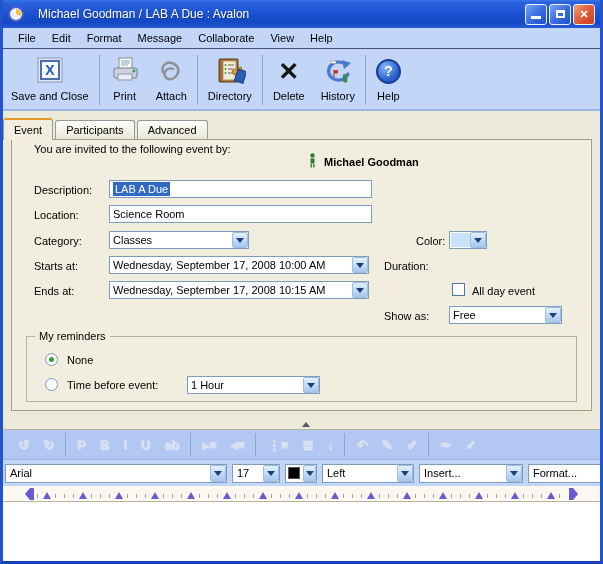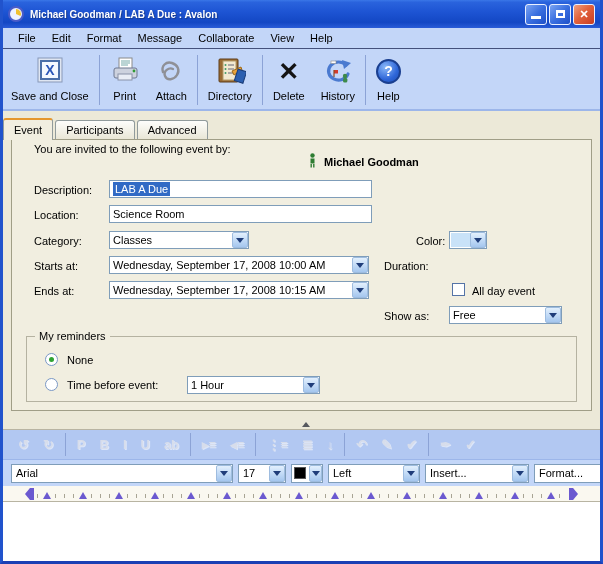--- a/index.html
+++ b/index.html
@@ -8,21 +8,21 @@
     width:603px; height:564px; display:flex; flex-direction:column;
     border-left:3px solid #2153cc; border-right:3px solid #2153cc; border-bottom:3px solid #1b3fb4;
     background:#ece9d8; overflow:hidden;
   }
   
   .titlebar{
     height:28px; flex:0 0 28px; display:flex; align-items:center; padding:0 5px;
     background:linear-gradient(180deg,#3a77e8 0%,#2a63dd 8%,#1e55d4 40%,#1347c4 80%,#2a5cd8 100%);
   }
   .win-icon{ width:17px; height:17px; margin-right:5px; }
-  .title-text{ color:#fff; font-weight:bold; font-size:10px; text-shadow:1px 1px 1px #173a8c; flex:1; white-space:nowrap; overflow:hidden;}
+  .title-text{ color:#fff; font-weight:normal; font-size:12px; text-shadow:1px 1px 1px #173a8c; flex:1; white-space:nowrap; overflow:hidden;margin-left:8px;}
   .win-btns{ display:flex; gap:2px; }
   .win-btn{
     width:22px; height:21px; border-radius:3px; border:1px solid #eaf0ff;
     display:flex; align-items:center; justify-content:center;
     color:#fff; font-size:11px; font-weight:bold; line-height:1;
     background:linear-gradient(135deg,#7ba4f2 0%,#3a6fe0 50%,#1d4fc8 100%);
   }
   .win-btn.close{ background:linear-gradient(135deg,#f0a080 0%,#e2623c 45%,#c83d22 100%); }
   .min-glyph{ align-self:flex-end; margin:0 0 3px 0; font-size:10px;}
   .max-glyph{ width:9px; height:8px; border:2px solid #fff; border-top-width:3px; display:block;}
@@ -60,21 +60,21 @@
   .groupbox-title{ position:absolute; top:-7px; left:8px; background:#f1eee0; padding:0 4px; font-size:11px;}
   .organizer{ font-weight:bold; font-size:11px; }
   
   .splitter{ flex:0 0 11px; background:#ece9d8; position:relative; border-bottom:1px solid #b8b4a2;}
   .splitter-handle{ position:absolute; left:50%; top:3px; width:0; height:0;
     border-left:4px solid transparent; border-right:4px solid transparent; border-bottom:5px solid #55585e;}
   
   .fmtbar{ flex:0 0 30px; background:#b2c8f2; display:flex; align-items:center; padding-left:8px; border-bottom:1px solid #9cb6ea;}
   .fmt-ico{ font-size:13px; color:#d7ddeb; text-shadow:1px 1px 0 rgba(255,255,255,0.55); padding:0 7px; font-weight:bold; white-space:nowrap;}
   .fmt-sep{ width:1px; align-self:stretch; background:#8ca3d6; margin:3px 4px;}
-  .fontrow{ flex:0 0 26px; background:#c3d6f8; display:flex; align-items:center; padding-left:8px; gap:5px; overflow:hidden;}
+  .fontrow{ flex:0 0 26px; background:#c3d6f8; display:flex; align-items:center; padding-left:2px; gap:5px; overflow:hidden;}
   .fcombo{ position:relative; height:19px; background:#fff; border:1px solid #7f9db9; font-size:11px; display:flex; align-items:center; padding-left:4px; flex:0 0 auto; overflow:hidden; white-space:nowrap;}
   .fcombo .arrowbtn{ position:absolute; right:0; top:0; bottom:0; width:16px;
     background:linear-gradient(180deg,#e3f0fd 0%,#c6ddf7 45%,#a4c6ee 100%);
     border:1px solid #9ebcdf; border-radius:2px; display:flex; align-items:center; justify-content:center;}
   .swatch{ width:12px; height:12px; border:1px solid #555; }
   
   .ruler{ flex:0 0 16px; background:#faf8f0; border-bottom:1px solid #b8b4a2; position:relative; }
   .ruler-ticks{ position:absolute; left:34px; right:34px; bottom:3px; height:4px;
     background:repeating-linear-gradient(90deg,#a8a494 0 1px,transparent 1px 9px);}
   .tabstop{ position:absolute; bottom:2px; width:0; height:0;

